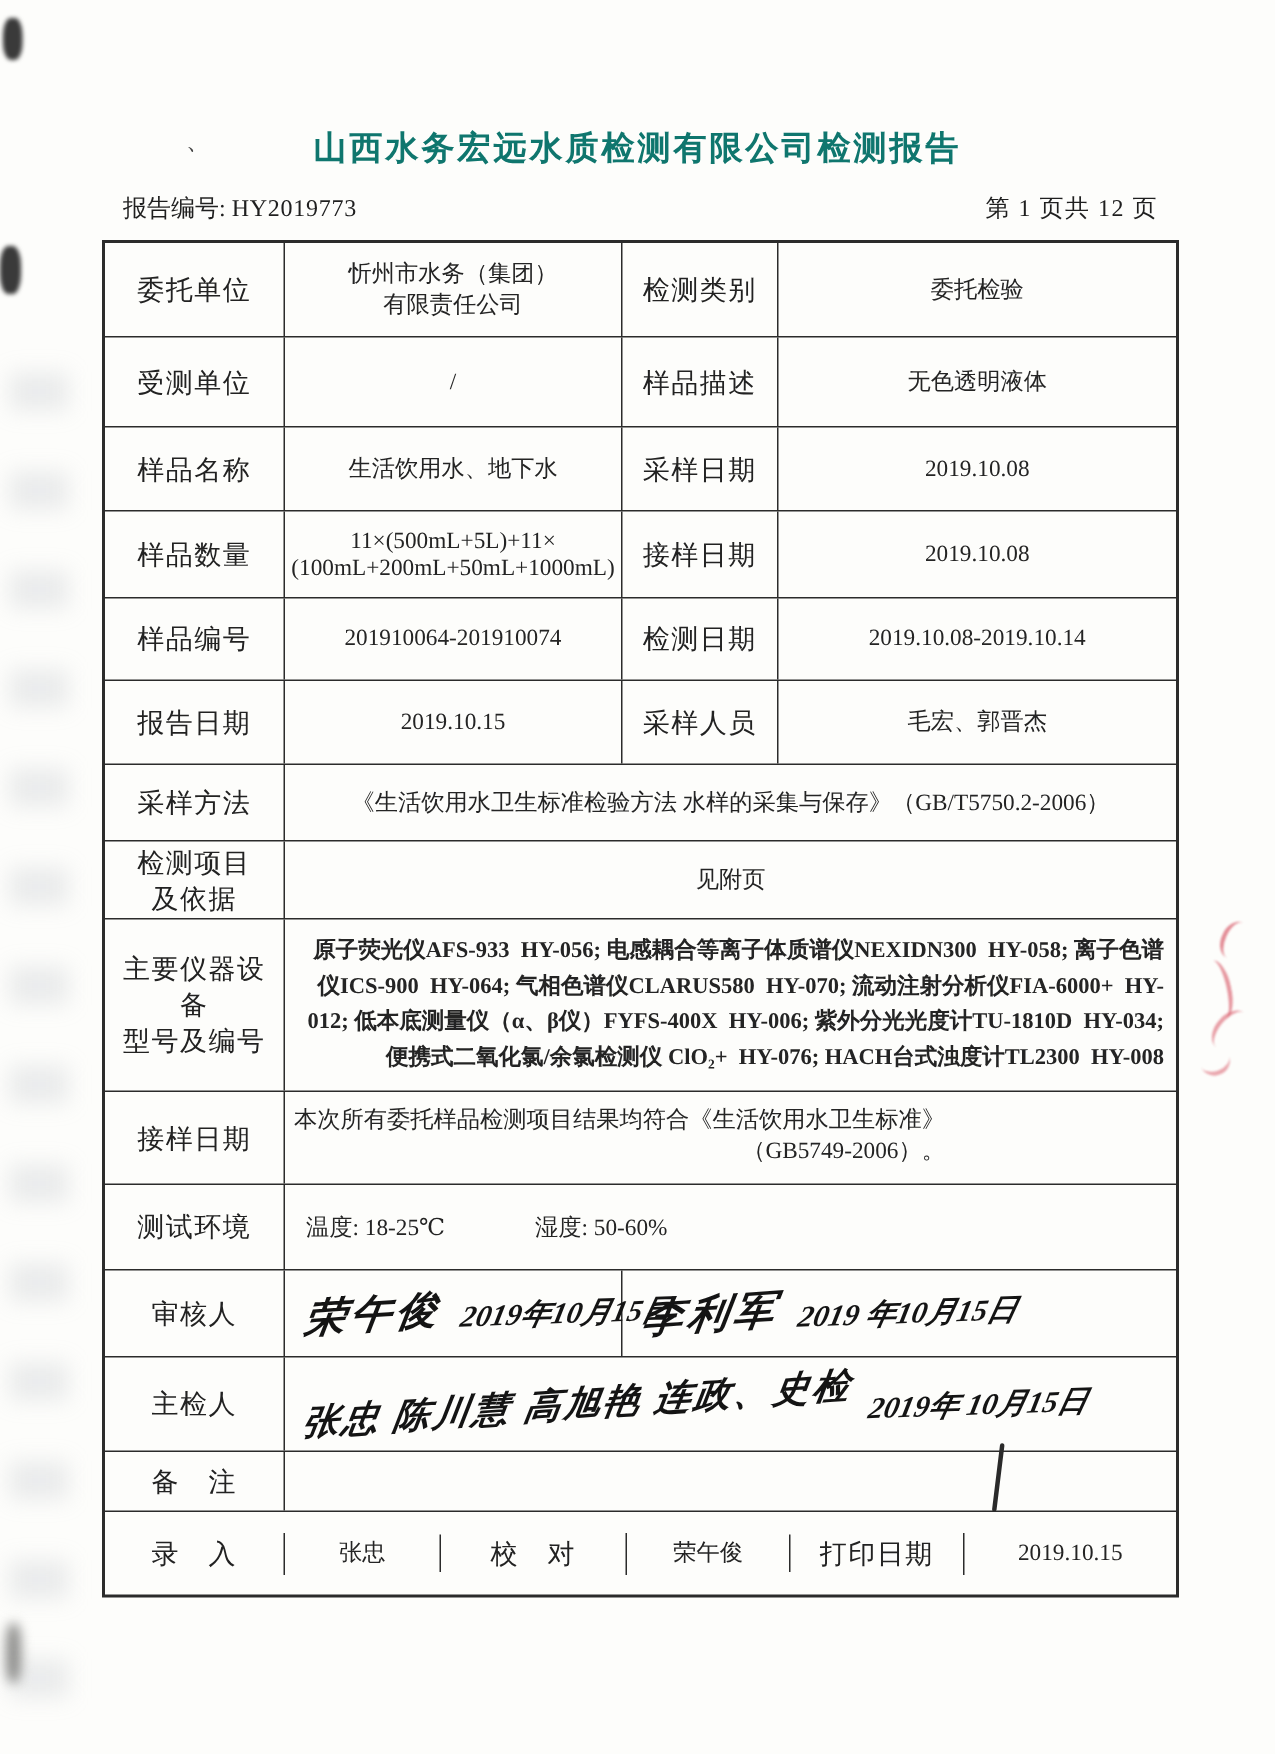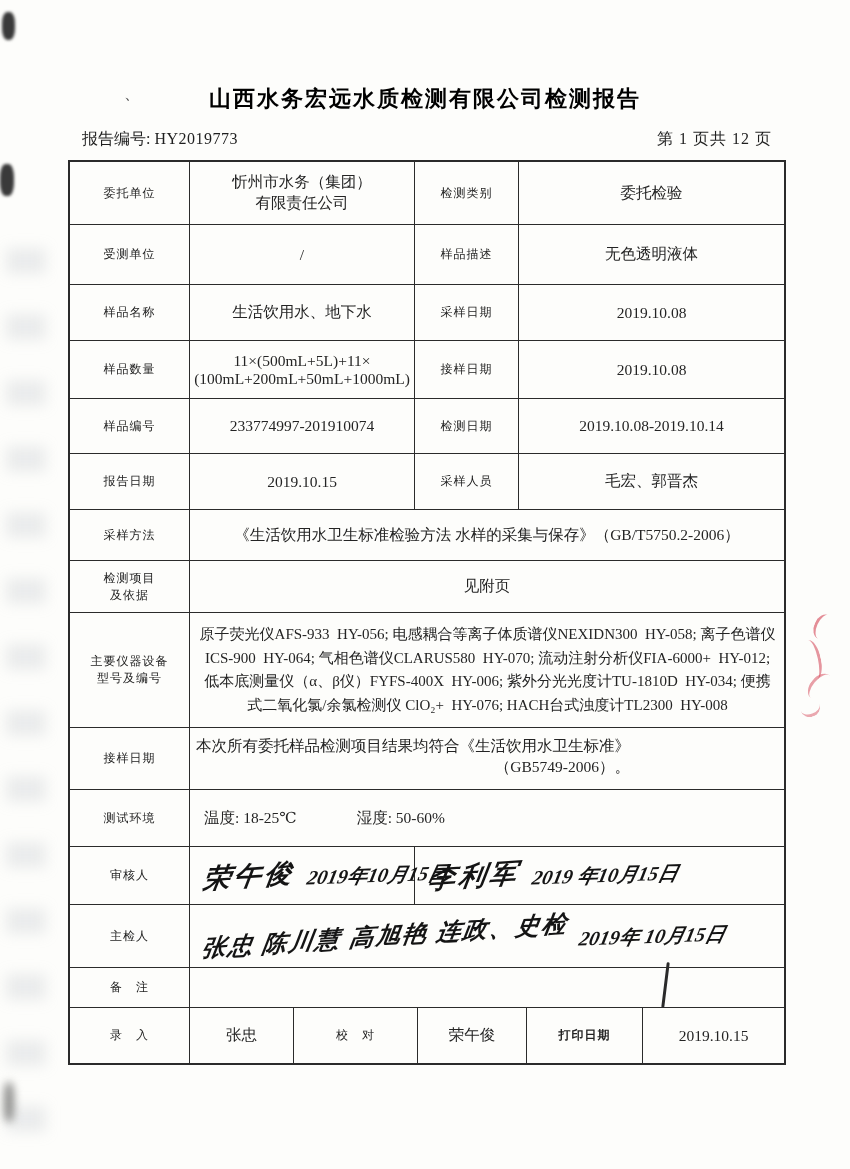--- a/index.html
+++ b/index.html
@@ -26,54 +26,54 @@
   .stamp .s1{left:18px;top:4px;width:16px;height:26px;border-left:3px solid rgba(205,40,60,.65);transform:rotate(24deg);}
   .stamp .s2{left:8px;top:30px;width:14px;height:40px;border-right:3px solid rgba(205,40,60,.6);transform:rotate(-12deg);}
   .stamp .s3{left:14px;top:62px;width:18px;height:30px;border-left:3px solid rgba(205,40,60,.55);transform:rotate(40deg);}
   .stamp .s4{left:4px;top:88px;width:20px;height:16px;border-bottom:3px solid rgba(205,40,60,.5);transform:rotate(-20deg);}
   .stray-stroke{position:absolute;left:664px;top:962px;width:3px;height:46px;
     background:#2a2a2a;transform:rotate(7deg);border-radius:2px;}
 
   
   .stray-mark{position:absolute;left:124px;top:84px;font-size:16px;color:#444;}
   .title{position:absolute;left:0;top:84px;width:850px;text-align:center;
-    font-size:22px;font-weight:bold;letter-spacing:2px;color:#000000;}
+    font-size:22px;font-weight:bold;letter-spacing:2px;color:#0f766e;}
   .report-line{position:absolute;left:82px;top:129px;width:700px;font-size:16px;}
   .report-no{letter-spacing:.5px;}
   .page-ind{position:absolute;right:78px;top:129px;font-size:16px;letter-spacing:1px;font-family:Liberation Serif, serif;}
 
   
   .tbl{position:absolute;left:68px;top:160px;width:718px;
     border:2px solid #2b2b2b;box-sizing:border-box;
     display:flex;flex-direction:column;background:transparent;}
   .row{display:flex;border-bottom:1.6px solid #2b2b2b;box-sizing:border-box;}
-  .row:last-child{border-bottom:none;}
+  .row:last-child{border-bottom:none;align-items:center;}
   .c{border-right:1.6px solid #2b2b2b;box-sizing:border-box;
      display:flex;align-items:center;justify-content:center;
      text-align:center;padding:2px 6px;}
   .c:last-child{border-right:none;}
-  .lbl{font-size:12px;letter-spacing:1px;color:#222;}
+  .lbl{font-size:18px;letter-spacing:1px;color:#222;}
   .val{font-size:15.5px;color:#242424;}
   .pre{white-space:pre-line;}
   .w1{width:120px;flex:none;}
   .w2{width:225px;flex:none;}
   .w3{width:104px;flex:none;}
   .w4{flex:1;}
   .wv{flex:1;}
   .b1{width:120px;flex:none;}
   .b2{width:104px;flex:none;}
   .b3{width:124px;flex:none;}
   .b4{width:109px;flex:none;}
   .b5{width:116px;flex:none;}
   .b6{flex:1;}
   .left{justify-content:flex-start;text-align:right;}
   .top{align-items:flex-start;padding-top:8px;}
-  .instr{font-size:15px;line-height:23.5px;white-space:pre-wrap;text-align:center;padding:4px 8px 4px 9px;}
+  .instr{font-size:15px;line-height:23.5px;white-space:pre-wrap;text-align:right;padding:4px 8px 4px 9px;font-weight:bold;}
   .env{gap:60px;padding-left:14px;}
-  .bold{font-weight:bold;}
+  .bold{font-weight:normal;}
 
   
   .sigwrap{gap:14px;padding-left:14px;}
   .sig{font-style:italic;font-weight:bold;font-size:27px;color:#141414;
        transform:skewX(-12deg) rotate(-4deg);letter-spacing:3px;white-space:nowrap;}
   .sigdate{font-style:italic;font-weight:600;font-size:20px;color:#141414;
        transform:skewX(-14deg) rotate(-2deg);white-space:nowrap;}
   .sig.small{font-size:24px;letter-spacing:2px;}
 </style>
 </head>
@@ -126,21 +126,21 @@
   <div class="row" style="height:58px">
     <div class="c w1 lbl">样品数量</div>
     <div class="c w2 val pre">11×(500mL+5L)+11×
 (100mL+200mL+50mL+1000mL)</div>
     <div class="c w3 lbl">接样日期</div>
     <div class="c w4 val">2019.10.08</div>
   </div>
 
   <div class="row" style="height:55px">
     <div class="c w1 lbl">样品编号</div>
-    <div class="c w2 val">233774997-201910074</div>
+    <div class="c w2 val">201910064-201910074</div>
     <div class="c w3 lbl">检测日期</div>
     <div class="c w4 val">2019.10.08-2019.10.14</div>
   </div>
 
   <div class="row" style="height:56px">
     <div class="c w1 lbl">报告日期</div>
     <div class="c w2 val">2019.10.15</div>
     <div class="c w3 lbl">采样人员</div>
     <div class="c w4 val">毛宏、郭晋杰</div>
   </div>

